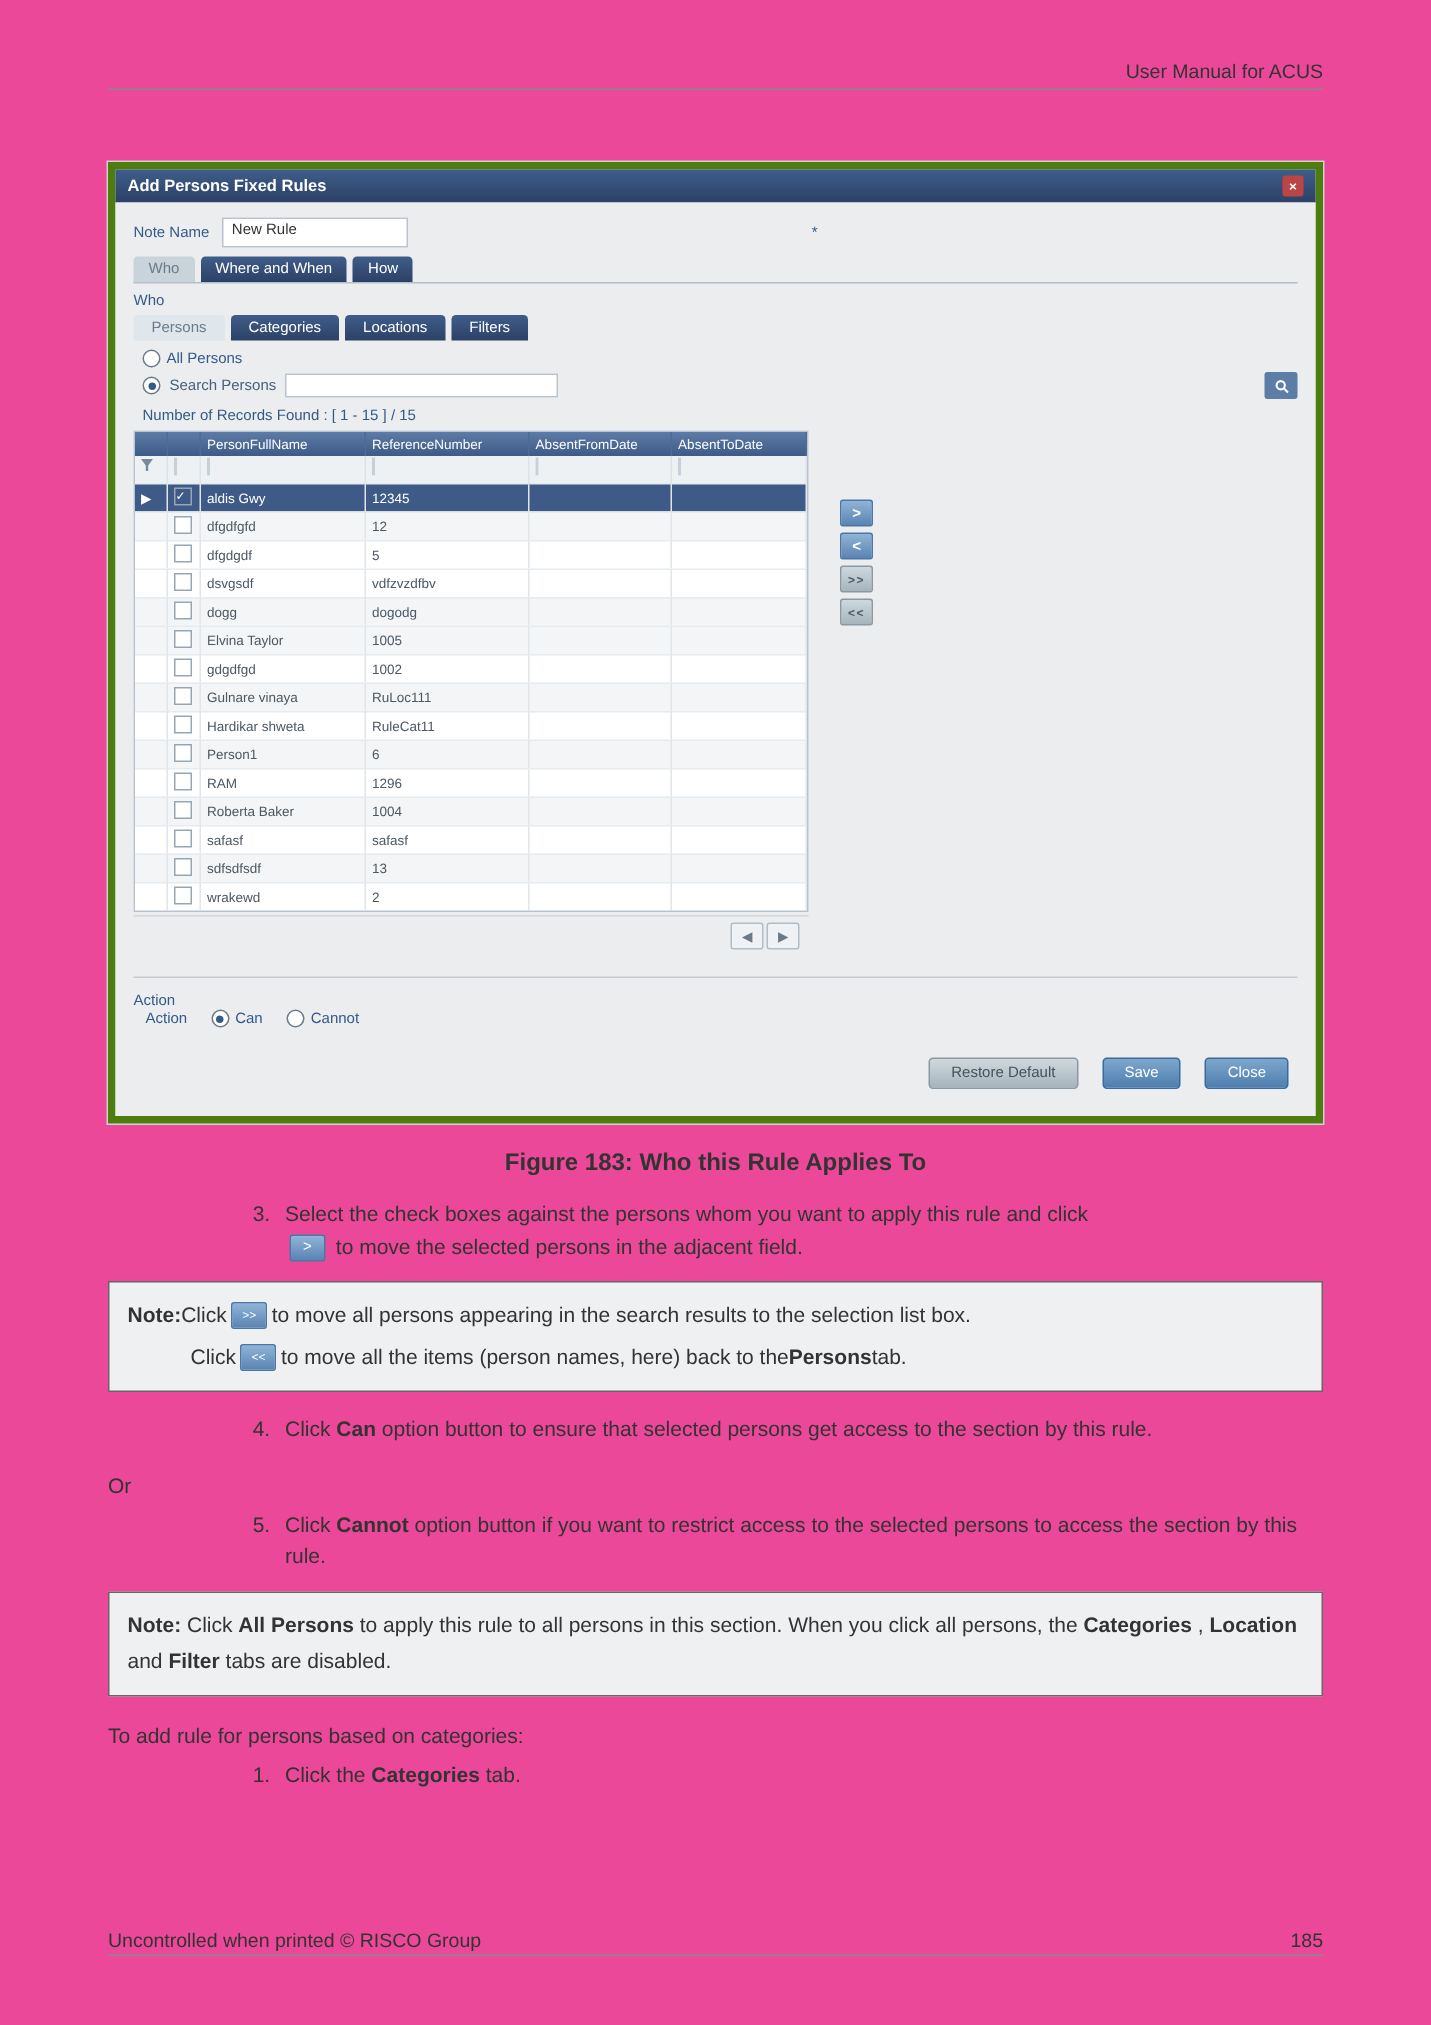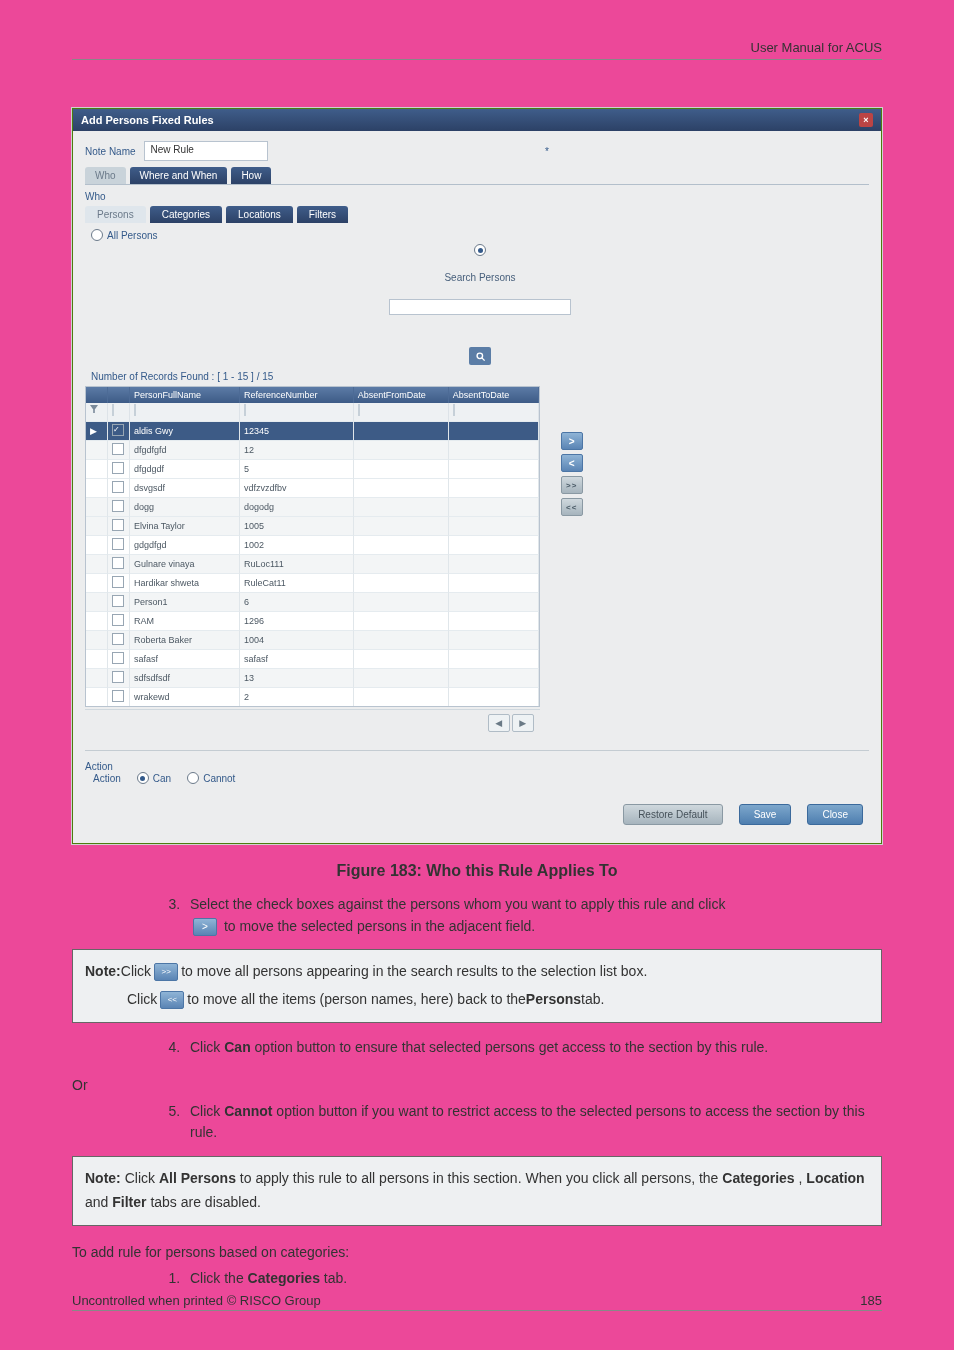--- a/index.html
+++ b/index.html
@@ -21,21 +21,21 @@
     border-bottom: 1px solid #888;
     text-align: right;
     font-size: 13px;
     padding-bottom: 4px;
     margin-bottom: 48px;
     color: #333;
   }
 
   
   .screenshot {
-    border: 1px solid #4d7c0f;
+    border: 5px solid #4d7c0f;
     background: #e9ecef;
     font-size: 10px;
     color: #48607c;
     position: relative;
     box-shadow: 0 0 0 1px #d0d0d0;
   }
   .win-titlebar {
     background: linear-gradient(#3f5d8a, #2c4166);
     color: #fff;
     padding: 4px 8px;
@@ -90,21 +90,21 @@
   }
   .radio-row { display:flex; align-items:center; gap:4px; margin:3px 0 3px 6px;}
   .fake-radio {
     width:10px; height:10px; border:1px solid #6b7a8a; border-radius:50%;
     display:inline-flex; align-items:center; justify-content:center; background:#fff;
   }
   .fake-radio.checked::after{
     content:""; width:5px; height:5px; background:#345a8a; border-radius:50%;
   }
   .radio-row span.lbl{ color:#345a8a; font-size:10px;}
-  .search-row{ display:flex; align-items:center; gap:16px; margin:2px 0 6px 6px;flex-direction:column;}
+  .search-row{ display:flex; align-items:center; gap:6px; margin:2px 0 6px 6px;}
   .search-field{
     border:1px solid #b8c3cf; background:#fff; width:180px; height:14px;
   }
   .search-btn{
     width:22px; height:18px; background:#5b7da6; border-radius:2px;
     display:inline-flex; align-items:center; justify-content:center;
   }
   .search-btn svg{width:11px;height:11px;fill:none;stroke:#fff;stroke-width:2;}
   .records { color:#345a8a; font-size:10px; margin:4px 0 4px 6px;}
   .results-area{

